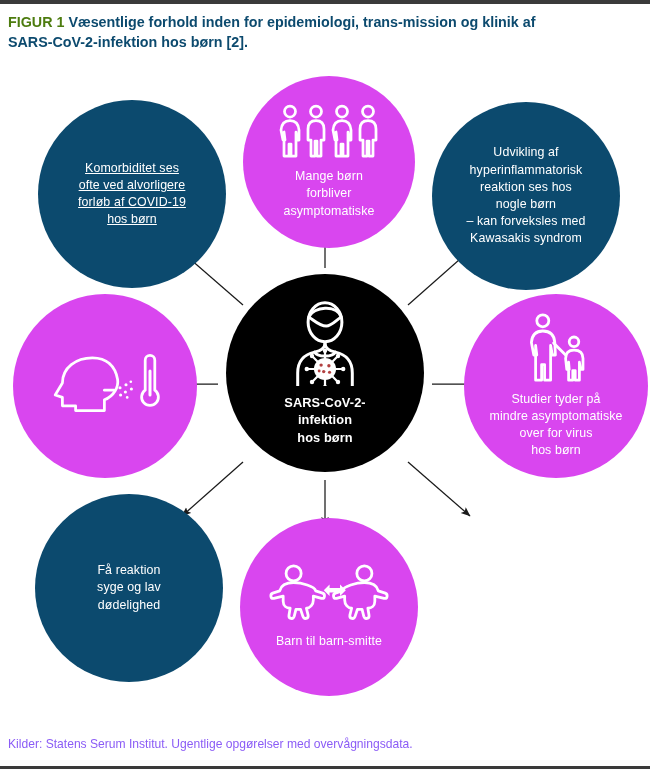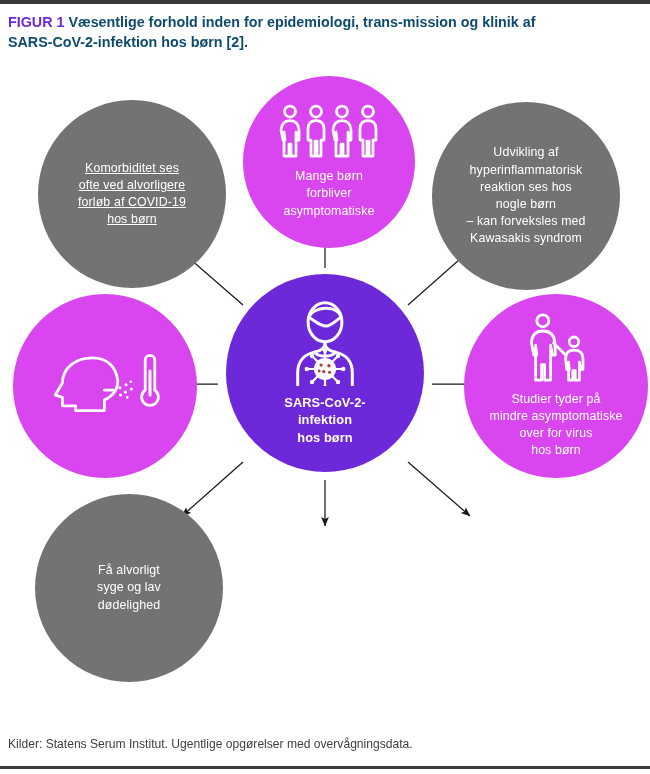--- a/index.html
+++ b/index.html
@@ -17,38 +17,38 @@
 
   
   .top-rule{position:absolute;left:0;top:0;width:650px;height:4px;background:#3a3a3a;}
   .bottom-rule{position:absolute;left:0;bottom:5px;width:650px;height:3px;background:#3a3a3a;}
 
   
   .caption{
     position:absolute;left:8px;top:12px;width:540px;
     font-size:14.3px;line-height:20px;font-weight:bold;color:#2b2b2b;
   }
-  .caption .fignum{color:#6d28d9;margin-top:28px;}
+  .caption .fignum{color:#4d7c0f;margin-top:28px;}
   .caption .captiontext{font-weight:bold;color:#0c4a6e;}
 
   
   .stage{position:absolute;left:0;top:62px;width:650px;height:640px;}
 
   .bubble{
     position:absolute;border-radius:50%;
     display:flex;flex-direction:column;align-items:center;justify-content:center;
     color:#ffffff;text-align:center;box-sizing:border-box;
   }
   .bubble .label{
     font-size:12.4px;line-height:17.2px;white-space:pre-line;
     padding:0 8px;letter-spacing:.1px;
   }
-  .bubble.green{background:#737373;}
+  .bubble.green{background:#0c4a6e;}
   .bubble.gray{background:#d946ef;}
-  .bubble.red{background:#6d28d9;align-items:center;}
+  .bubble.red{background:#000000;align-items:center;}
   .bubble .icon{display:block;line-height:0;}
   .bubble.red .label{font-weight:bold;font-size:12.8px;line-height:17.5px;}
 
   
   #b-komorbiditet{left:38px;  top:38px;  width:188px;height:188px;text-decoration:underline;}
   #b-asymptom   {left:243px; top:14px;  width:172px;height:172px;}
   #b-hyper      {left:432px; top:40px;  width:188px;height:188px;}
   #b-symptomer  {left:13px;  top:232px; width:184px;height:184px;}
   #b-center     {left:226px; top:212px; width:198px;height:198px;}
   #b-studier    {left:464px; top:232px; width:184px;height:184px;}
@@ -60,21 +60,21 @@
   #b-symptomer .icon{margin-bottom:6px;}
   #b-studier  .icon{margin-bottom:6px;}
   #b-center   .icon{margin-bottom:8px;}
   #b-smitte   .icon{margin-bottom:12px;}
 
   .arrows{position:absolute;left:0;top:0;width:650px;height:640px;pointer-events:none;}
 
   
   .footer{
     position:absolute;left:8px;bottom:20px;width:636px;
-    font-size:12.1px;line-height:19px;color:#404040;
+    font-size:12.1px;line-height:19px;color:#8b5cf6;
   }
   .footer div{white-space:nowrap;}
 </style>
 </head>
 <body>
 
 <div class="page">
 
   <div class="top-rule"></div>
 
@@ -240,25 +240,44 @@
           </g>
         </svg>
       </span>
       <div class="label">Studier tyder på
 mindre asymptomatiske
 over for virus
 hos børn</div>
     </div>
 
     <div class="bubble green" id="b-faa">
-      <div class="label">Få alvorligt
+      <div class="label">Få reaktion
 syge og lav
 dødelighed</div>
     </div>
 
+    <div class="bubble gray" id="b-smitte">
+      <span class="icon">
+        <svg width="124" height="58" viewBox="0 0 210 100" xmlns="http://www.w3.org/2000/svg">
+          <g fill="none" stroke="#ffffff" stroke-width="4.8" stroke-linejoin="round" stroke-linecap="round">
+
+            <circle cx="44" cy="18" r="13"></circle>
+            <path d="M44 34 C30 34 22 40 20 48 L8 52 C3 54 4 62 10 61 L26 57 L26 66 C26 74 32 78 38 78 L36 90 C35 96 43 98 45 92 L48 80 L56 80 L60 92 C62 98 70 96 69 90 L66 78 C72 78 78 72 78 64 L78 57 L92 61 C98 62 99 54 94 52 L82 48 C80 40 58 34 44 34 Z"></path>
+
+            <circle cx="166" cy="18" r="13"></circle>
+            <path d="M166 34 C152 34 130 40 128 48 L116 52 C111 54 112 62 118 61 L132 57 L132 64 C132 72 138 78 144 78 L141 90 C140 96 148 98 150 92 L154 80 L162 80 L165 92 C167 98 175 96 174 90 L172 78 C178 78 184 74 184 66 L184 57 L200 61 C206 62 207 54 202 52 L190 48 C188 40 180 34 166 34 Z"></path>
+          </g>
+
+          <g fill="#ffffff">
+            <path d="M96 47 L106 37 L106 43 L124 43 L124 37 L134 47 L124 57 L124 51 L106 51 L106 57 Z"></path>
+          </g>
+        </svg>
+      </span>
+      <div class="label">Barn til barn-smitte</div>
+    </div>
 
 
   </div>
 
   <div class="footer">
     <div>Kilder: Statens Serum Institut. Ugentlige opgørelser med overvågningsdata.</div>
   </div>
 
   <div class="bottom-rule"></div>
 </div>

